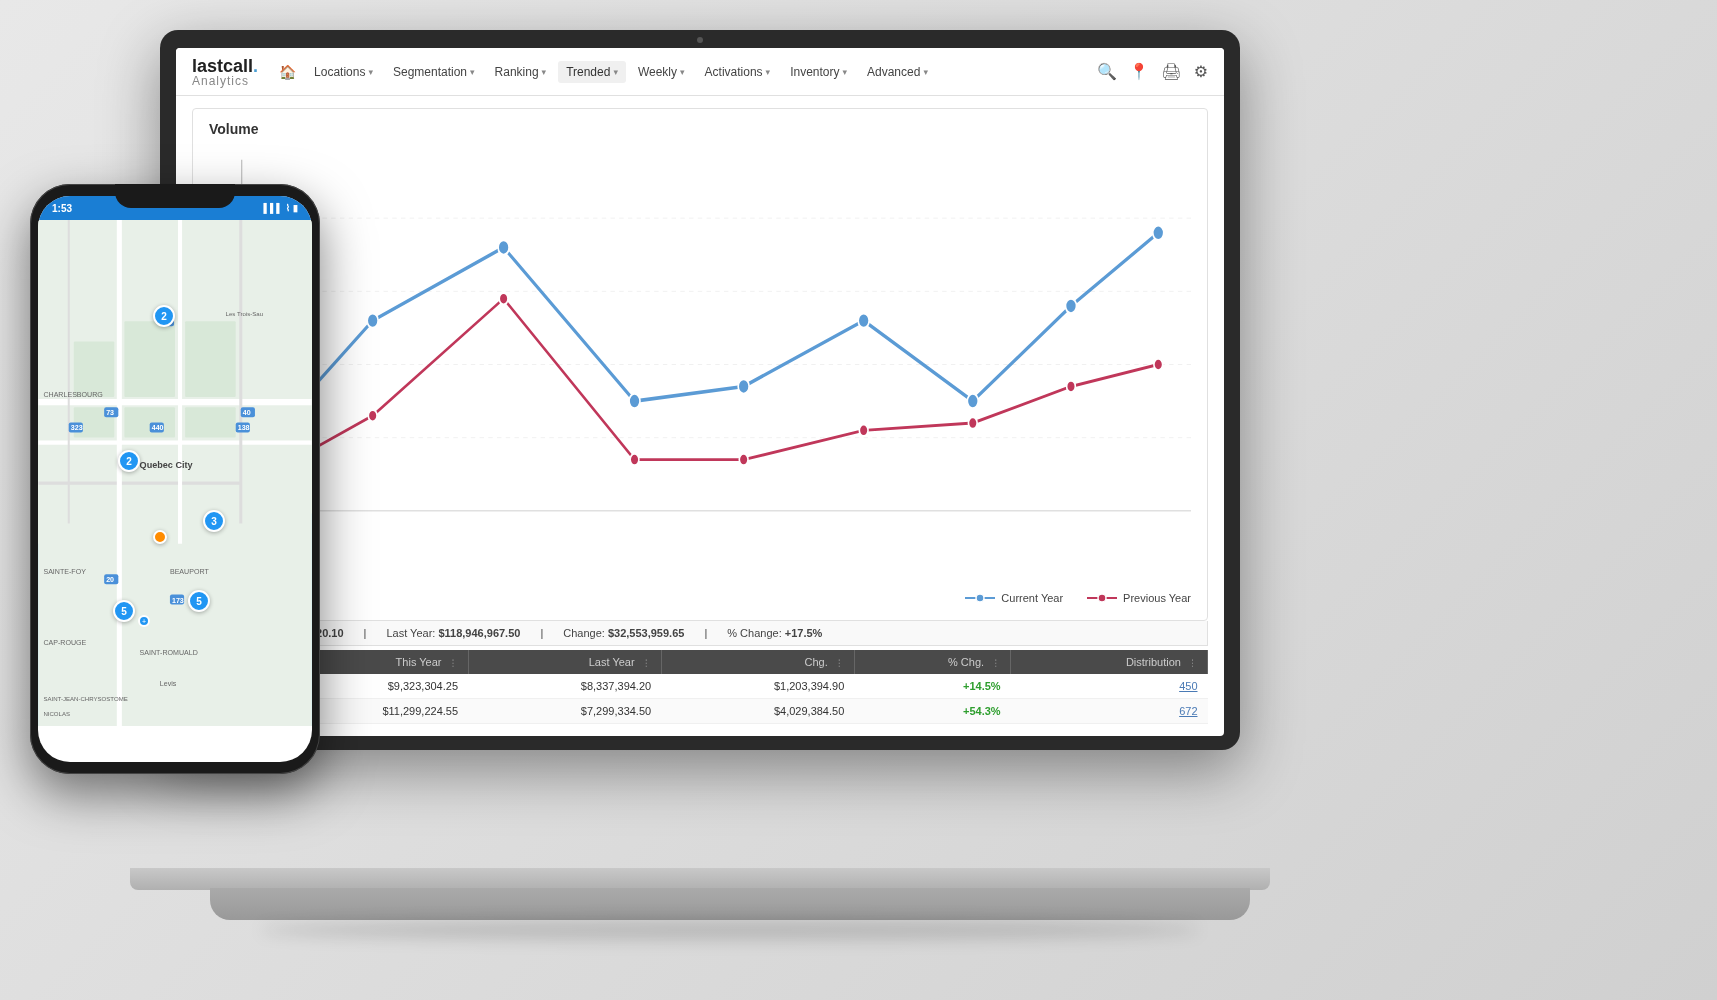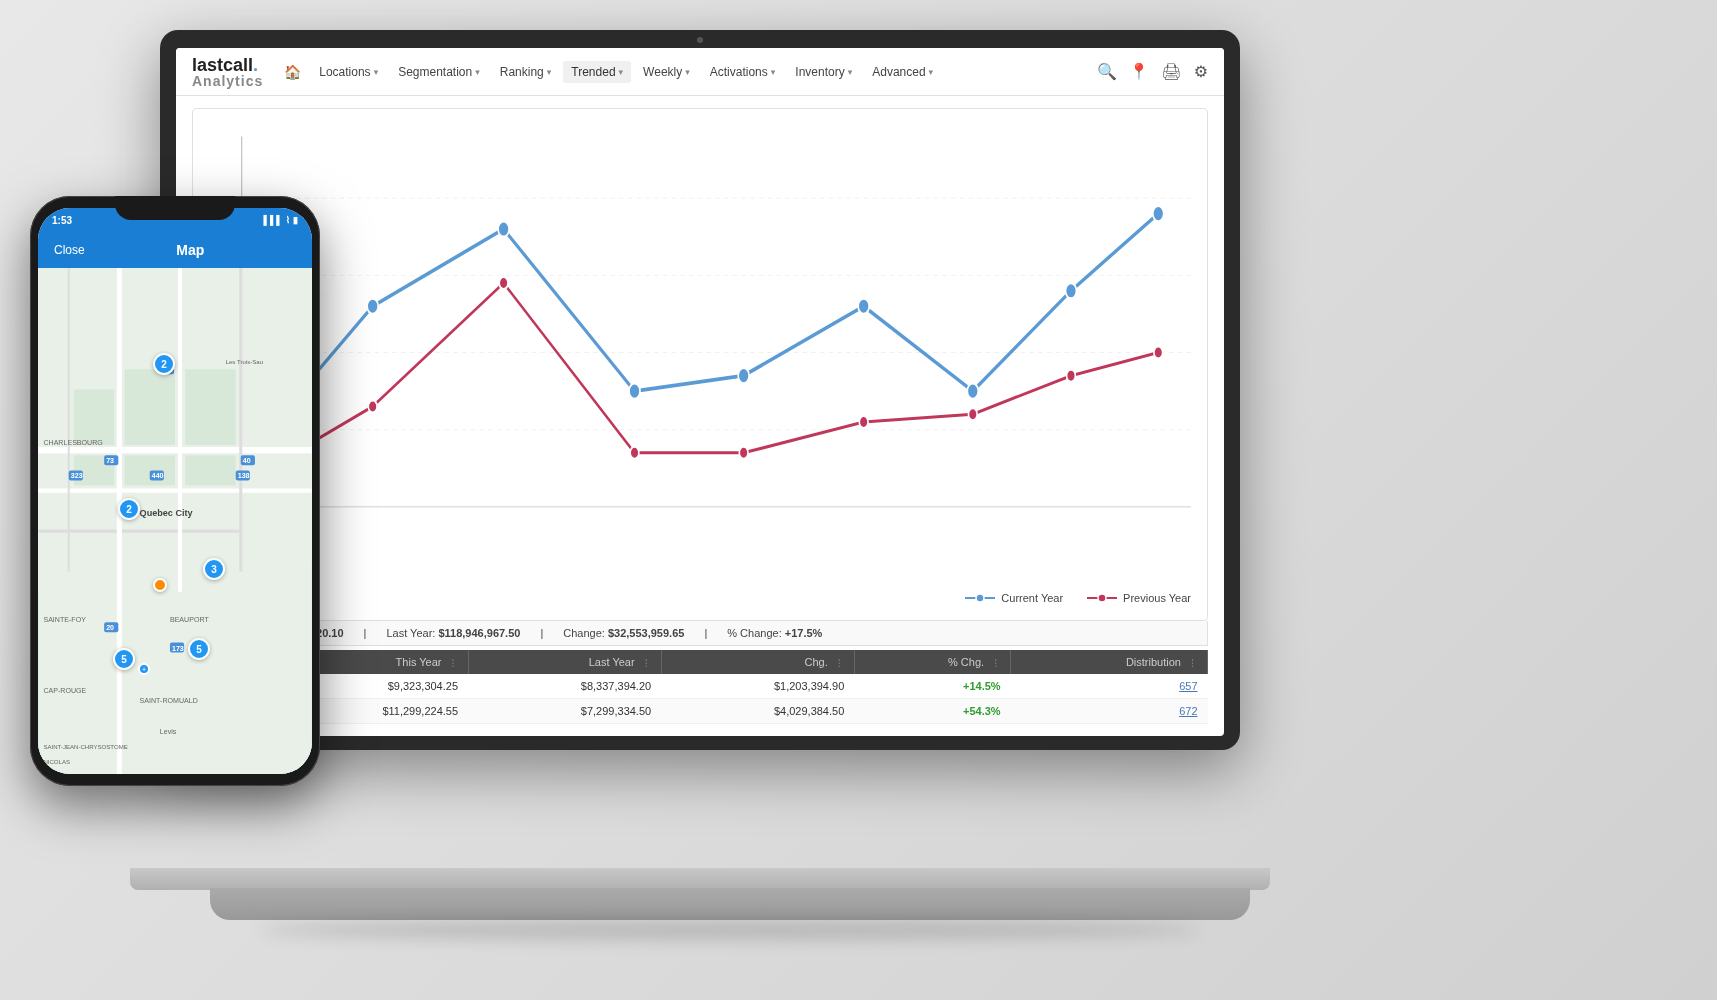--- a/index.html
+++ b/index.html
@@ -108,21 +108,21 @@
     .logo {
       font-size: 20px;
       font-weight: 700;
       color: #222;
       margin-right: 12px;
       display: flex;
       flex-direction: column;
       line-height: 1;
     }
     .logo-main { font-size: 18px; font-weight: 800; color: #222; }
-    .logo-sub { font-size: 14px; font-weight: 700; color: #888; letter-spacing: 1px; }
+    .logo-sub { font-size: 12px; font-weight: 400; color: #888; letter-spacing: 1px; }
     .logo-accent { color: #4a9fd4; }
     .nav-home {
       width: 28px;
       height: 28px;
       display: flex;
       align-items: center;
       justify-content: center;
       color: #555;
       font-size: 14px;
       cursor: pointer;
@@ -236,21 +236,21 @@
     }
     tbody td:first-child { text-align: left; }
     .td-green { color: #2e9e2e; font-weight: 600; }
     .td-link { color: #4a7ab5; text-decoration: underline; cursor: pointer; }
     .th-sort { font-size: 9px; opacity: 0.6; margin-left: 4px; }
 
     
     .phone-wrapper {
       position: absolute;
       left: 30px;
-      top: 196px;
+      top: 184px;
       width: 290px;
       height: 590px;
       z-index: 10;
     }
     .phone-outer {
       width: 100%;
       height: 100%;
       background: #1a1a1a;
       border-radius: 40px;
       padding: 12px 8px;
@@ -409,20 +409,21 @@
             <span class="nav-icon">🔍</span>
             <span class="nav-icon">📍</span>
             <span class="nav-icon">🖨</span>
             <span class="nav-icon">⚙</span>
           </div>
         </nav>
 
         <div class="content">
 
           <div class="chart-card">
+            <div class="chart-title">Volume</div>
             <div class="chart-area">
               <svg class="chart-svg" viewBox="0 0 900 300" preserveAspectRatio="none">
 
                 <line x1="0" y1="250" x2="900" y2="250" stroke="#e0e0e0" stroke-width="1"></line>
                 <line x1="0" y1="200" x2="900" y2="200" stroke="#e8e8e8" stroke-width="0.5" stroke-dasharray="4,4"></line>
                 <line x1="0" y1="150" x2="900" y2="150" stroke="#e8e8e8" stroke-width="0.5" stroke-dasharray="4,4"></line>
                 <line x1="0" y1="100" x2="900" y2="100" stroke="#e8e8e8" stroke-width="0.5" stroke-dasharray="4,4"></line>
                 <line x1="0" y1="50" x2="900" y2="50" stroke="#e8e8e8" stroke-width="0.5" stroke-dasharray="4,4"></line>
                 <line x1="30" y1="10" x2="30" y2="250" stroke="#bbb" stroke-width="1"></line>
 
@@ -521,21 +522,21 @@
                   </th>
                 </tr>
               </thead>
               <tbody>
                 <tr class="table-row">
                   <td></td>
                   <td>$9,323,304.25</td>
                   <td>$8,337,394.20</td>
                   <td>$1,203,394.90</td>
                   <td class="td-green">+14.5%</td>
-                  <td class="td-link">657</td>
+                  <td class="td-link">450</td>
                 </tr>
                 <tr class="table-row">
                   <td></td>
                   <td>$11,299,224.55</td>
                   <td>$7,299,334.50</td>
                   <td>$4,029,384.50</td>
                   <td class="td-green">+54.3%</td>
                   <td class="td-link">672</td>
                 </tr>
               </tbody>
@@ -557,25 +558,20 @@
 
       <div class="phone-status-bar">
         <span>1:53</span>
         <div class="phone-signal">
           <span>▌▌▌</span>
           <span>⌇</span>
           <span>▮</span>
         </div>
       </div>
 
-      <div class="phone-nav-bar">
-        <span class="phone-nav-btn">Close</span>
-        <span class="phone-nav-title">Map</span>
-        <span class="phone-nav-btn"></span>
-      </div>
 
       <div class="phone-map">
         <div class="map-bg">
           
           <svg width="100%" height="100%" viewBox="0 0 270 500">
 
             <path d="M0,320 Q50,300 100,310 Q150,320 200,300 Q240,285 270,290 L270,500 L0,500 Z" fill="#a8d8f0" opacity="0.8"></path>
 
             <rect x="0" y="0" width="270" height="500" fill="#e8f0e8"></rect>
 

